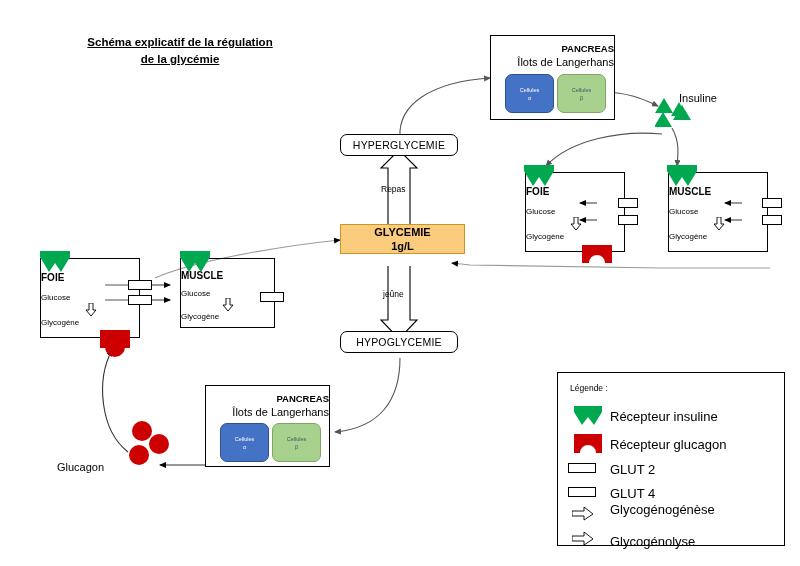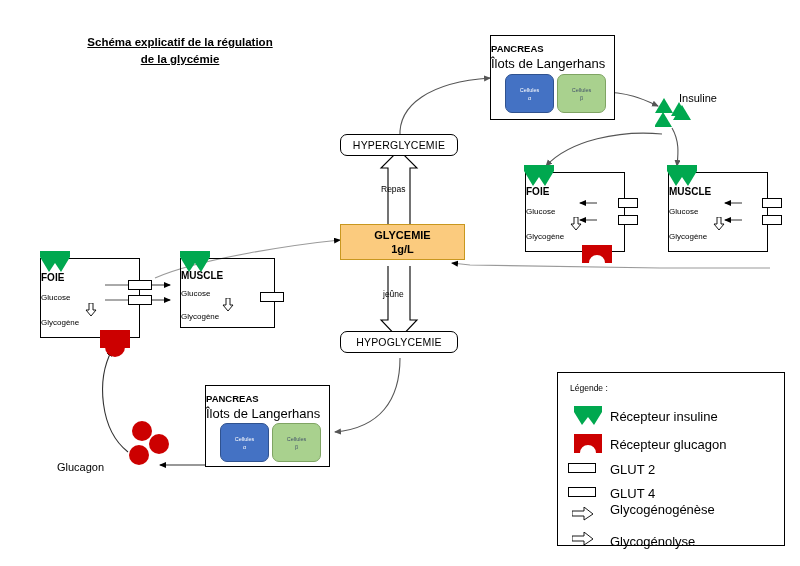--- a/index.html
+++ b/index.html
@@ -35,22 +35,22 @@
   .organ-title{
     position:absolute;width:100%;text-align:left;
     font-size:10px;font-weight:bold;
   }
   .organ-body{
     position:absolute;width:100%;
     font-size:8px;line-height:11px;
   }
 
   
-  .panc-title{position:absolute;width:100%;text-align:left;font-size:9.5px;font-weight:bold;}
-  .panc-sub{position:absolute;width:100%;text-align:left;font-size:13px;}
+  .panc-title{position:absolute;width:100%;text-align:right;font-size:9.5px;font-weight:bold;}
+  .panc-sub{position:absolute;width:100%;text-align:right;font-size:11px;}
   .cell{
     position:absolute;border-radius:7px;
     display:flex;flex-direction:column;align-items:center;justify-content:center;
     font-size:5.5px;color:#fff;line-height:8px;text-align:center;
   }
   .cell.alpha{background:#4472C4;border:1px solid #2F528F;}
   .cell.beta{background:#A9D18E;border:1px solid #7FA463;color:#44546A;}
 
   
   .recep-ins{position:absolute;}
@@ -140,21 +140,21 @@
     <div>Schéma explicatif de la régulation</div>
     <div>de la glycémie</div>
   </div>
 
   <div class="box concept" style="left:340px;top:134px;width:118px;height:22px;">
     <span>HYPERGLYCEMIE</span>
   </div>
 
   <div class="lbl" style="left:381px;top:184px;">Repas</div>
 
-  <div class="box glycemie" style="left:340px;top:224px;width:125px;height:36px;">
+  <div class="box glycemie" style="left:340px;top:224px;width:125px;height:30px;">
     <span>GLYCEMIE</span>
     <span>1g/L</span>
   </div>
 
   <div class="lbl" style="left:383px;top:289px;">jeûne</div>
 
   <div class="box concept" style="left:340px;top:331px;width:118px;height:22px;">
     <span>HYPOGLYCEMIE</span>
   </div>
 

